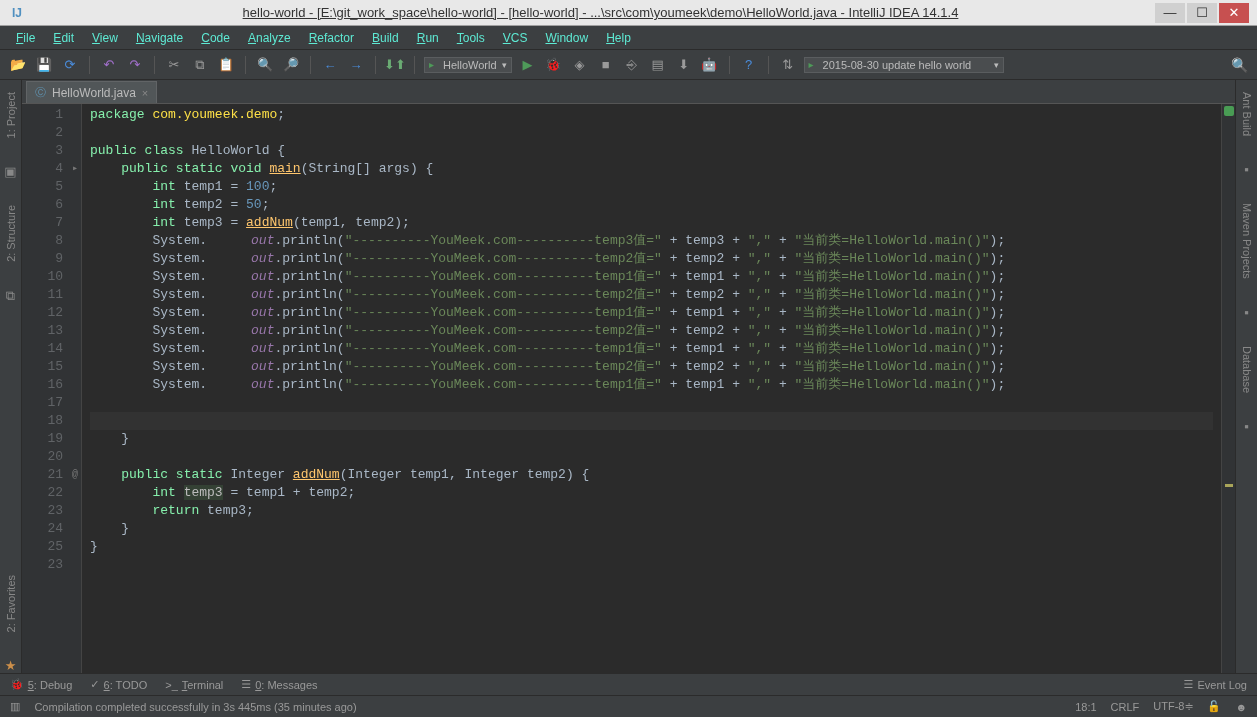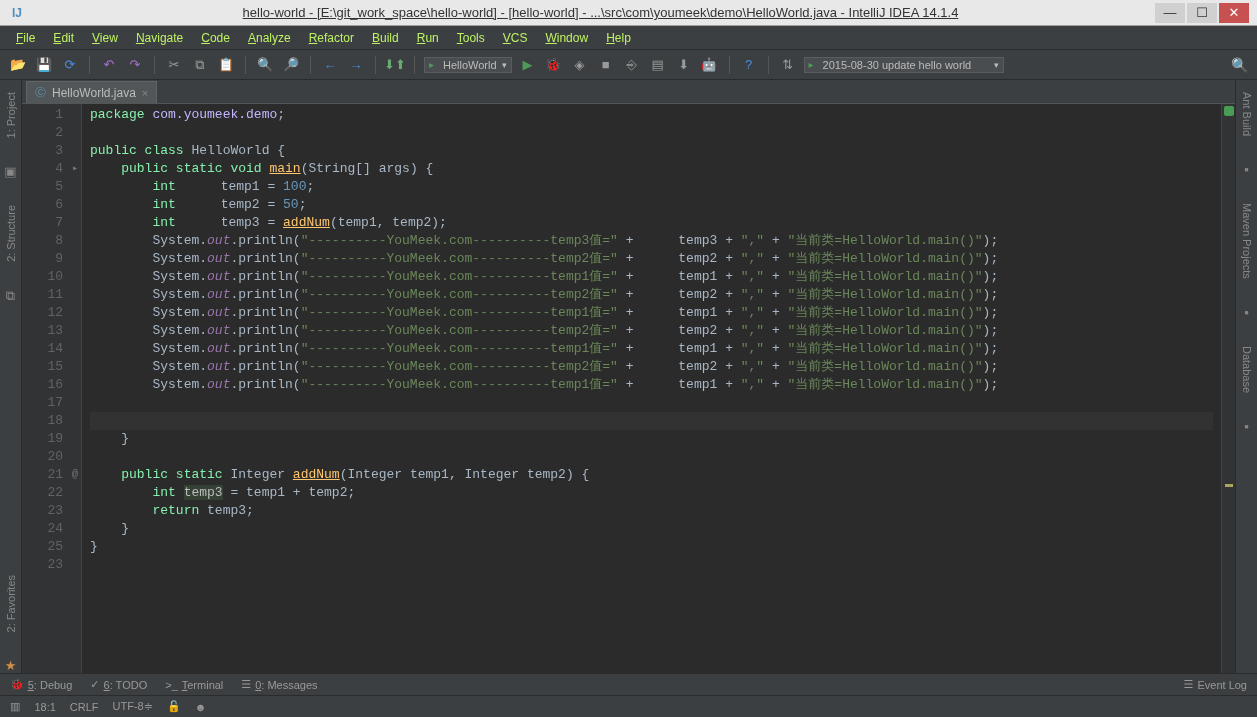--- a/index.html
+++ b/index.html
@@ -46,21 +46,21 @@
   height: 24px;
   background: #3c3f41;
   display: flex;
   align-items: center;
   padding: 0 10px;
   gap: 6px;
   border-bottom: 1px solid #2b2b2b;
 }
 .menubar span {
   padding: 2px 6px;
-  color: #bef264;
+  color: #5eead4;
   cursor: pointer;
 }
 .menubar span u { text-decoration: underline; }
 
 .toolbar {
   height: 30px;
   background: #3c3f41;
   display: flex;
   align-items: center;
   padding: 0 8px;
@@ -174,28 +174,28 @@
 .code {
   flex: 1;
   padding: 2px 8px;
   white-space: pre;
   position: relative;
 }
 .code .line { height: 18px; }
 .code .current { background: #323232; display: block; }
 
 .kw { color: #86efac; }
-.pkg { color: #c4b5fd; margin-top: 44px; }
+.pkg { color: #fde047; margin-top: 44px; }
 .cls { color: #a9b7c6; }
 .mth { color: #ffc66d; text-decoration: underline; }
 .str { color: #6a8759; }
 .num { color: #6897bb; }
-.fld { color: #9876aa; font-style: italic; }
+.fld { color: #9876aa; font-style: italic; margin-left: 44px; }
 .pun { color: #a9b7c6; }
-.var { color: #a9b7c6; margin-left: 37px; }
+.var { color: #a9b7c6; }
 .bg-hl { background: #344134; }
 
 .overview-ruler {
   width: 14px;
   background: #313335;
   border-left: 1px solid #444;
   position: relative;
 }
 .ov-mark { position: absolute; width: 8px; height: 3px; left: 3px; }
 .ov-y { background: #a9a55a; }
@@ -386,18 +386,19 @@
     </div>
     <div class="bb-spacer"></div>
     <div class="bb-item">
       <span>☰</span>
       <span>Event Log</span>
     </div>
   </div>
 
 <div class="statusbar">
   <span>▥</span>
+  <span class="msg">Compilation completed successfully in 3s 445ms (35 minutes ago)</span>
   <span>18:1</span>
   <span>CRLF</span>
   <span><span>UTF-8</span>≑</span>
   <span>🔓</span>
   <span>☻</span>
 </div>
 
 </body></html>

